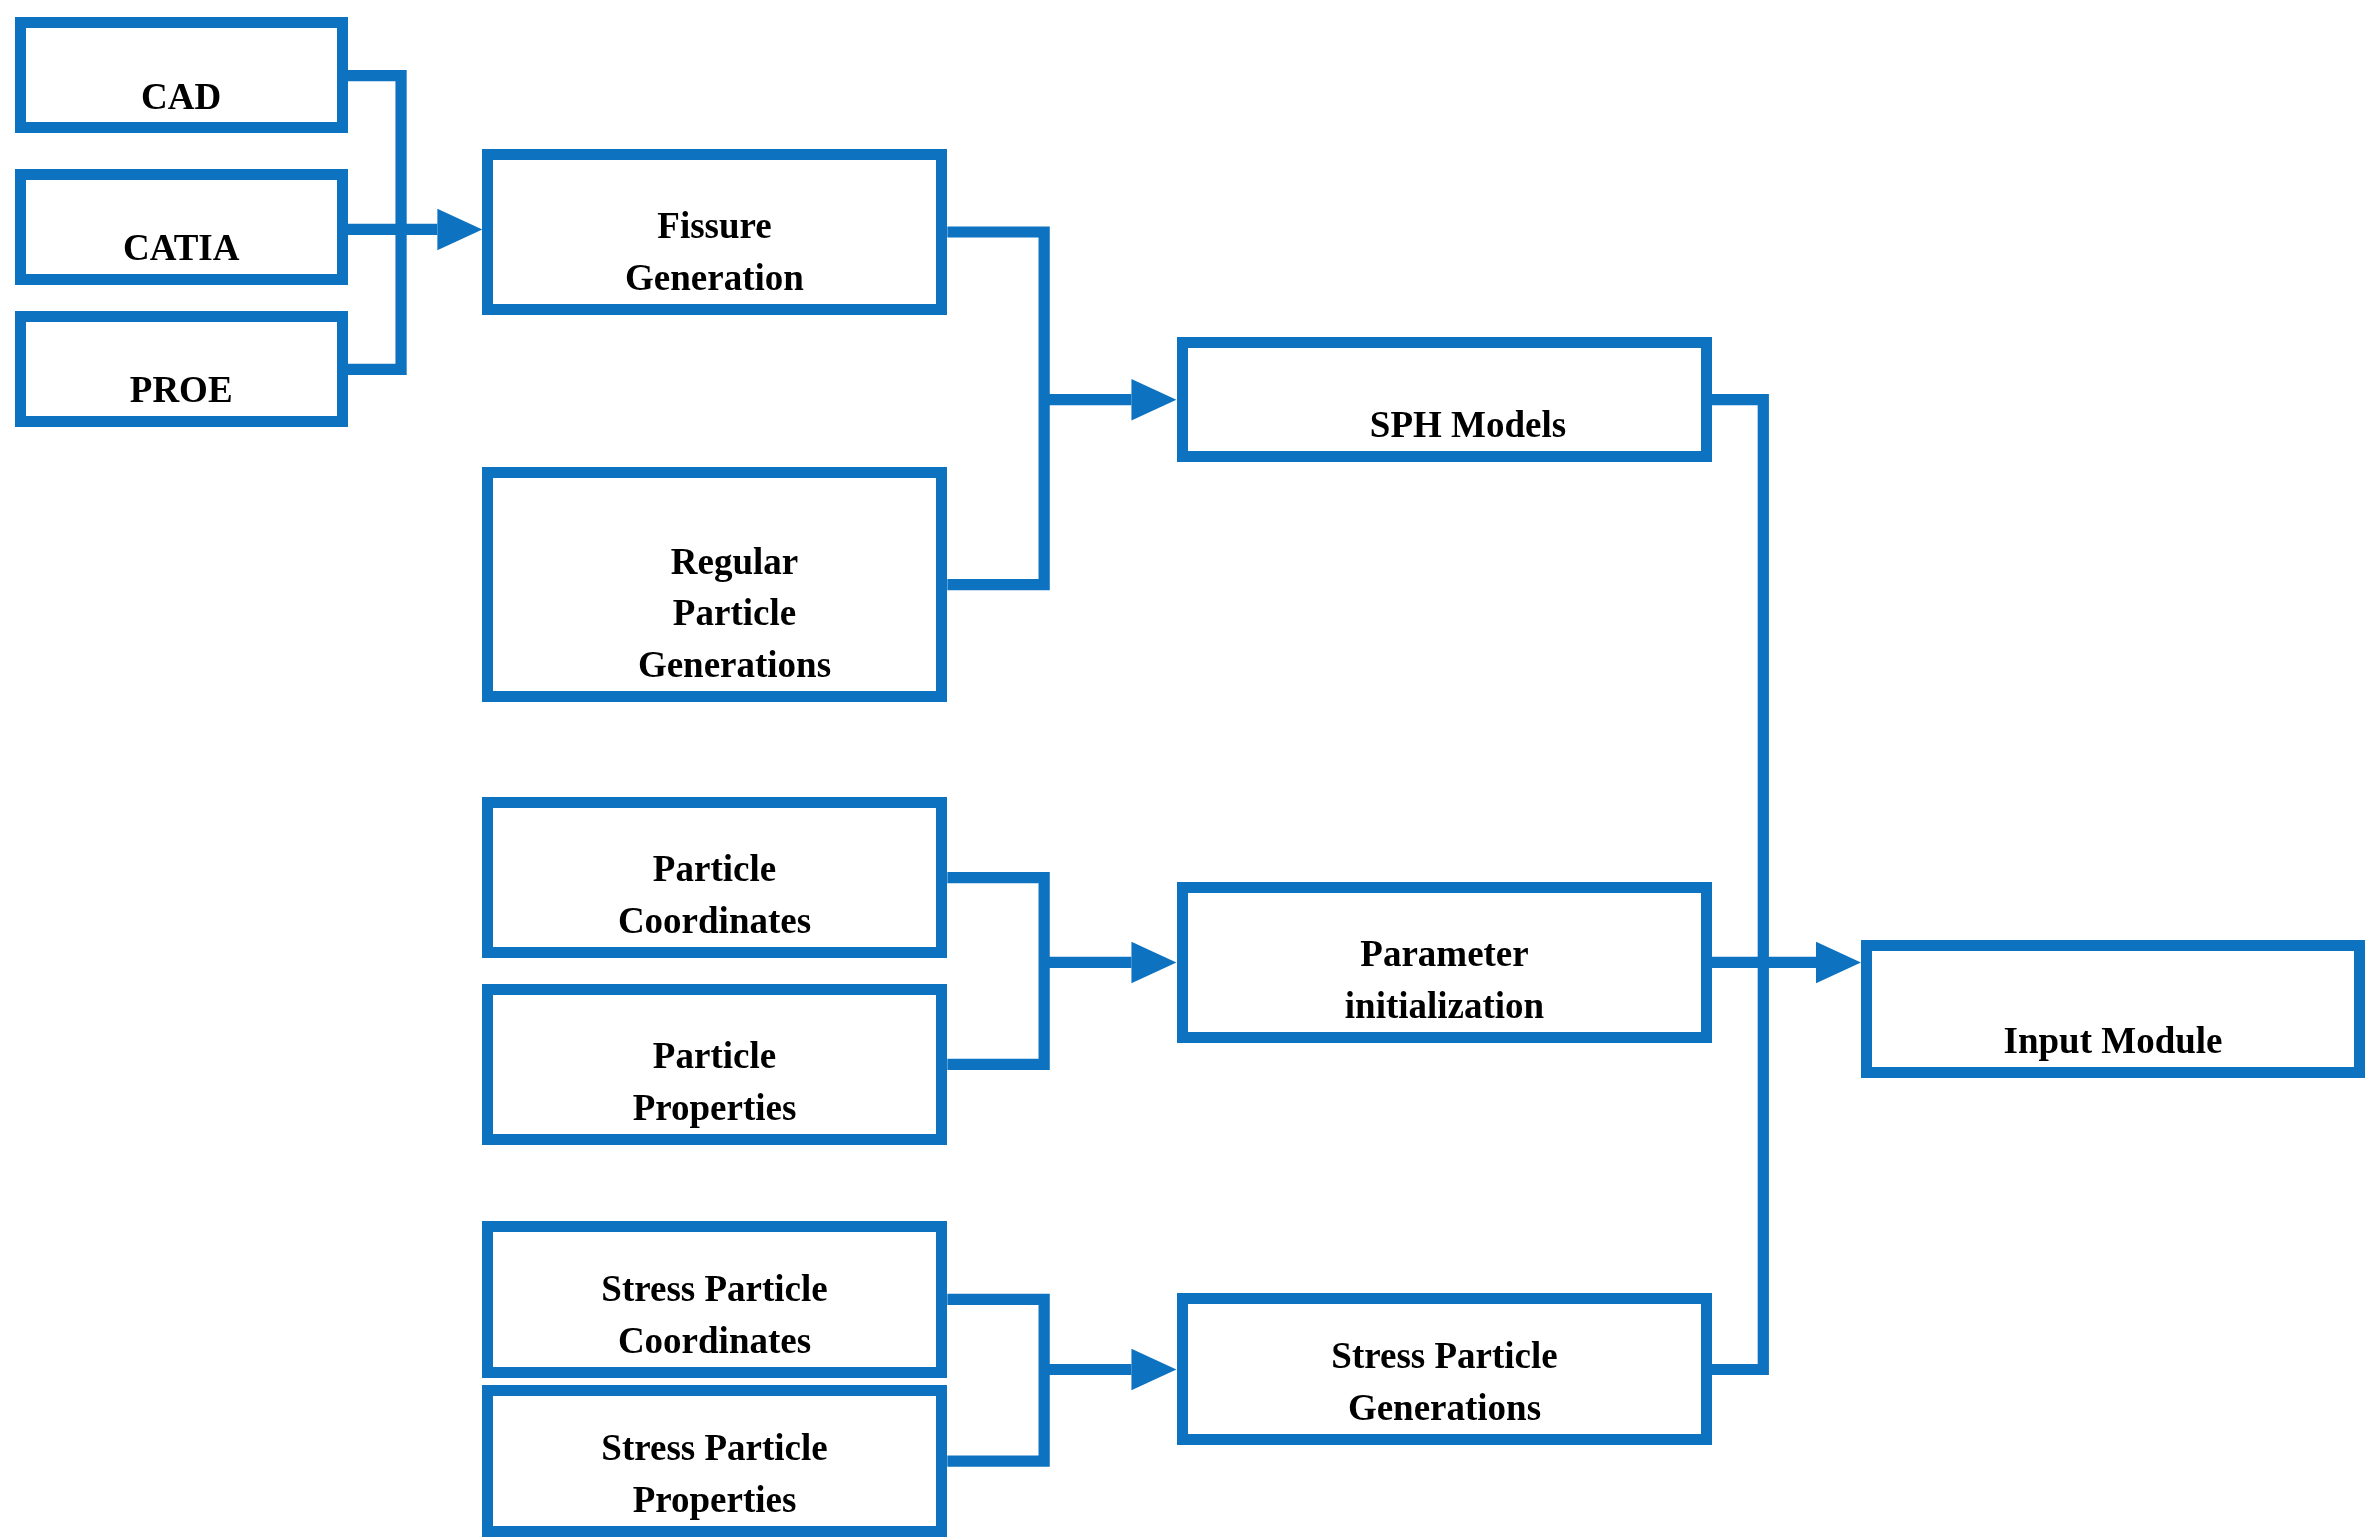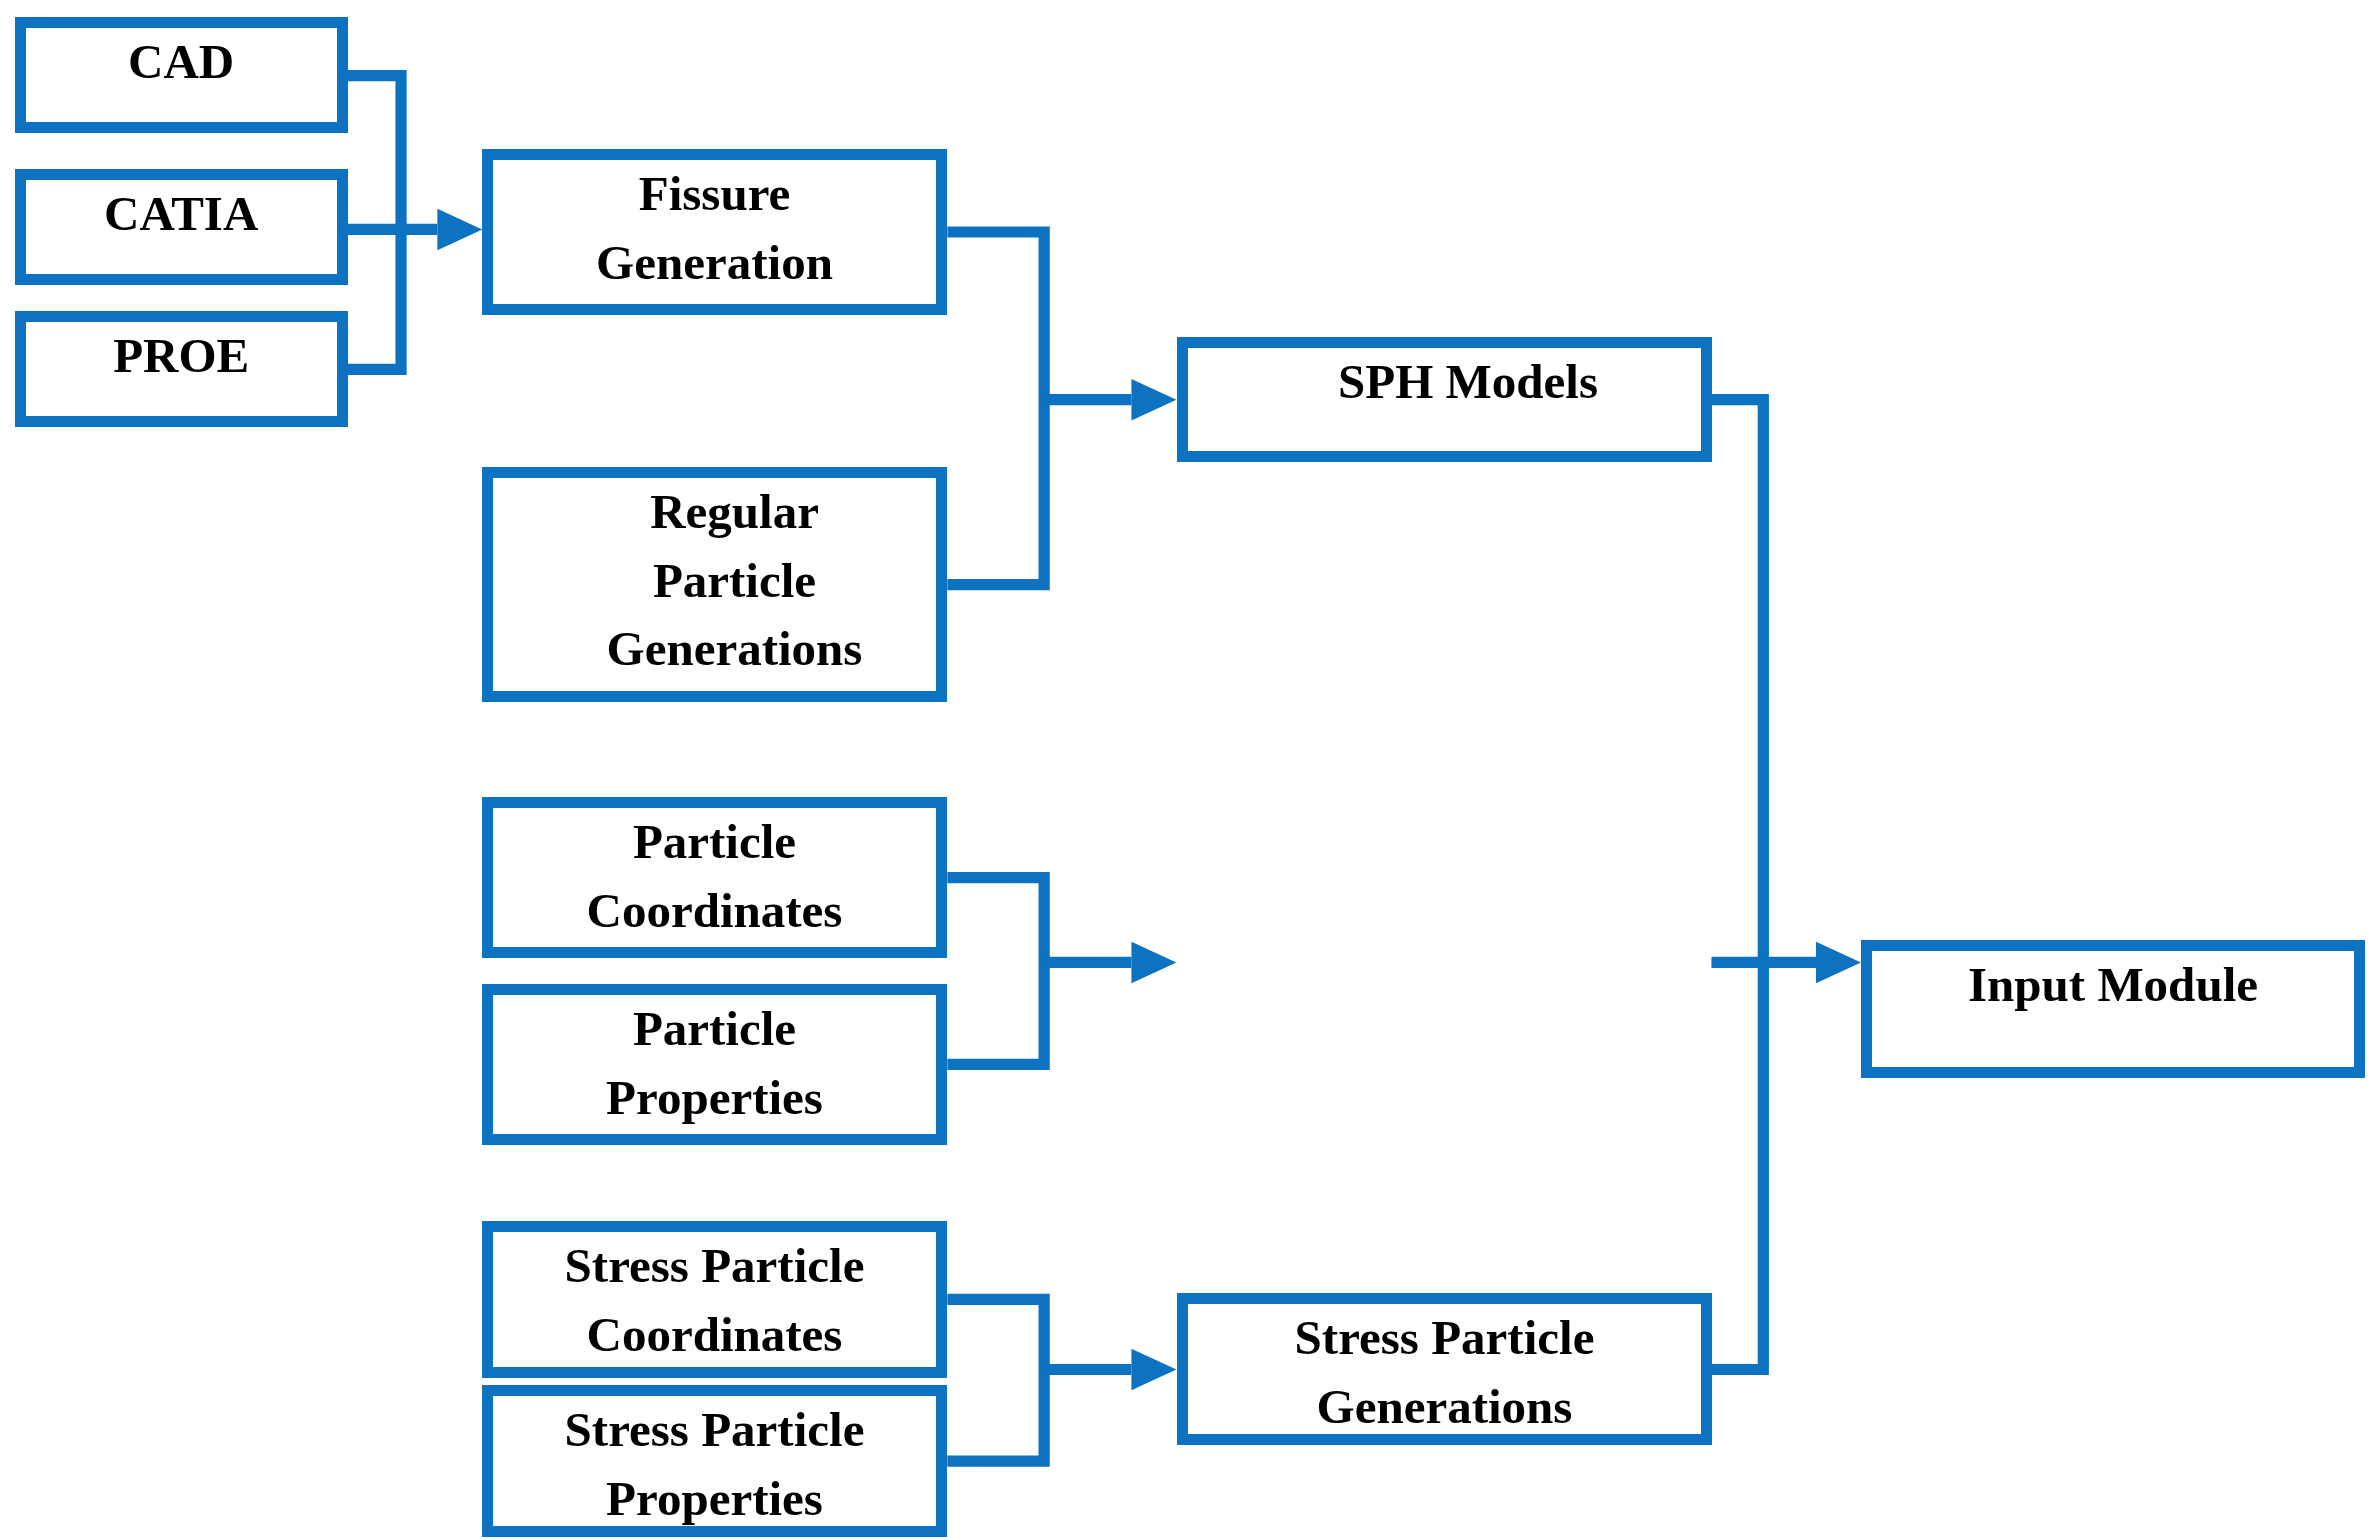--- a/index.html
+++ b/index.html
@@ -30,25 +30,25 @@
   .arrowhead{
     fill:var(--accent);
     stroke:none;
   }
   .node{
     position:absolute;
     box-sizing:border-box;
     background:var(--node-bg);
     border:11.2px solid var(--accent);
     display:flex;
-    align-items:flex-start;
+    align-items:flex-end;
     justify-content:center;
     text-align:center;
     font-weight:bold;
-    font-size:49px;
+    font-size:37px;
     line-height:1.4;
     color:var(--text);
     white-space:pre-line;
   }
   
   #n-cad    {left:14.7px;  top:17.3px;   width:333px; height:116px;}
   #n-catia  {left:14.7px;  top:169px;  width:333px; height:116px;}
   #n-proe   {left:14.7px;  top:311px;  width:333px; height:116px;}
   #n-fis    {left:482px; top:149px;  width:465px; height:166px;}
   #n-reg    {left:482px; top:467px;  width:465px; height:235px;padding-left:40px;}
@@ -113,20 +113,24 @@
     <span>SPH Models</span>
   </div>
   <div class="node" id="n-pcoord">
     <span>Particle
 Coordinates</span>
   </div>
   <div class="node" id="n-pprop">
     <span>Particle
 Properties</span>
   </div>
+  <div class="node" id="n-param">
+    <span>Parameter
+initialization</span>
+  </div>
   <div class="node" id="n-scoord">
     <span>Stress Particle
 Coordinates</span>
   </div>
   <div class="node" id="n-sprop">
     <span>Stress Particle
 Properties</span>
   </div>
   <div class="node" id="n-spg">
     <span>Stress Particle

